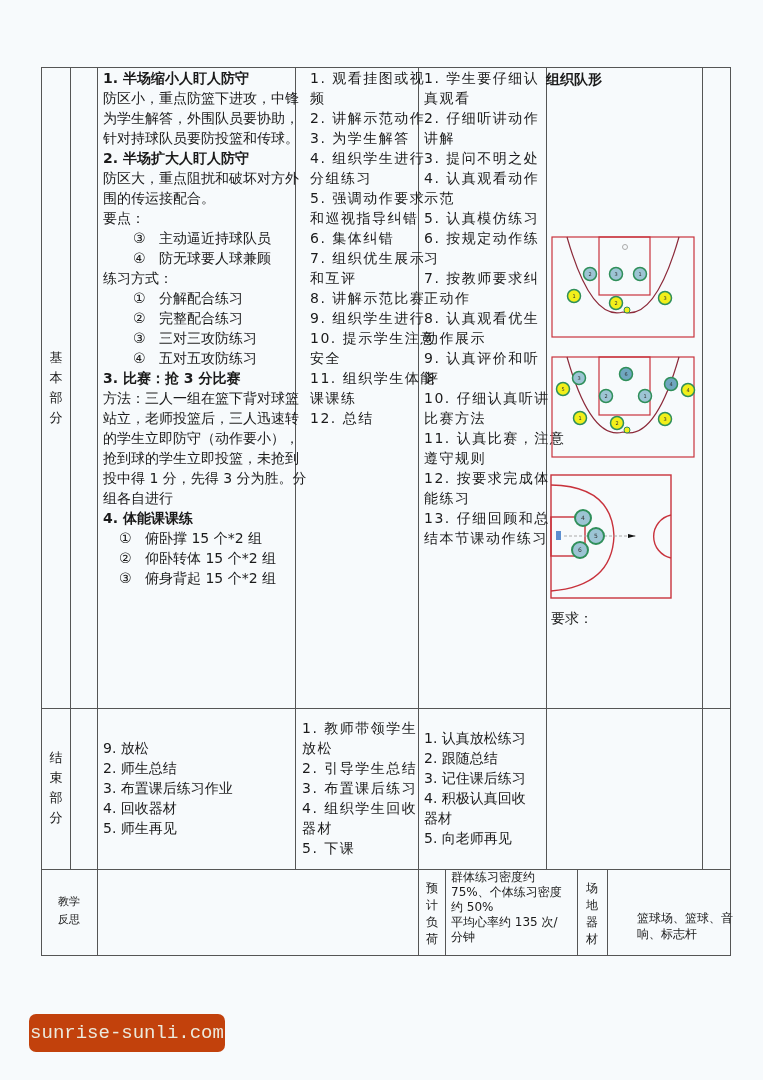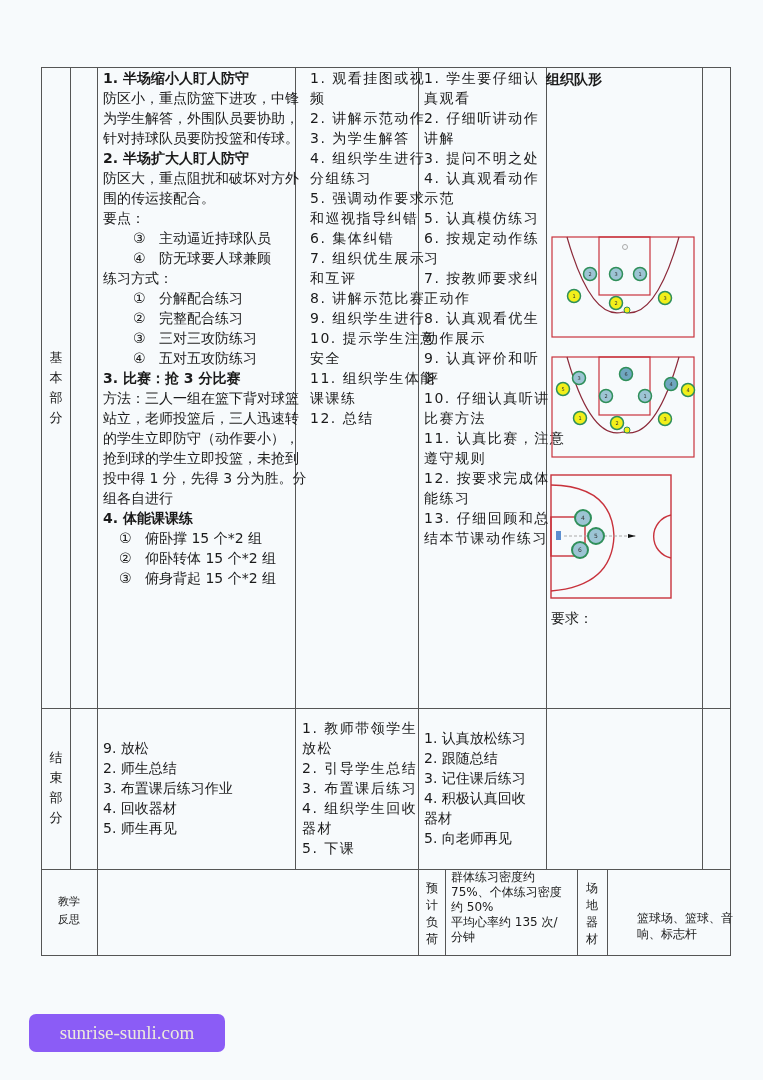--- a/index.html
+++ b/index.html
@@ -18,23 +18,23 @@
     .cell p { white-space: nowrap; }
     .bold { font-weight: bold; }
     .ind1 { padding-left: 30px; }
     .ind2 { padding-left: 16px; }
     .num { display: inline-block; width: 26px; }
     .vert { position: absolute; font-size: 13px; line-height: 20px; text-align: center; width: 20px; }
     .justify p { letter-spacing: 1.5px; }
     .court { position: absolute; }
     .watermark {
       position: absolute; left: 29px; top: 1014px; width: 196px; height: 38px;
-      background: #8b5cf6; border-radius: 7px;
+      background: #c2410c; border-radius: 7px;
       color: #ece9dc; font-size: 19px; line-height: 38px; text-align: center;
-      font-family: Liberation Serif, serif;
+      font-family: Liberation Mono, monospace;
     }
     .small { font-size: 12px; line-height: 15px; }
   </style>
 </head>
 <body>
 
 <div class="page">
 
   <div class="line-h" style="left:41px; top:67px; width:690px;"></div>
   <div class="line-h" style="left:41px; top:708px; width:690px;"></div>

